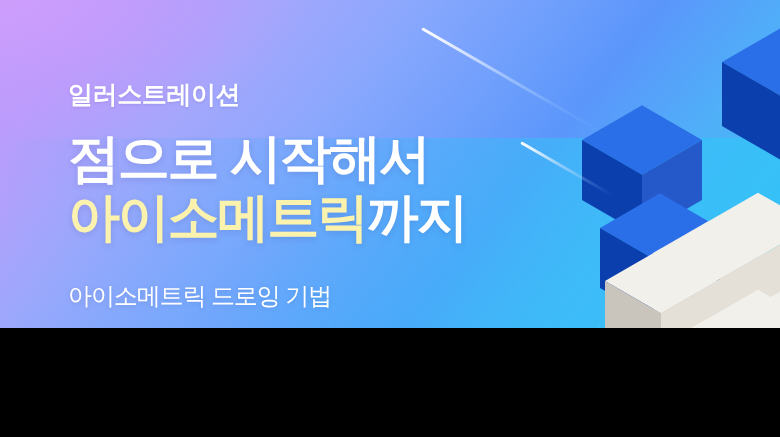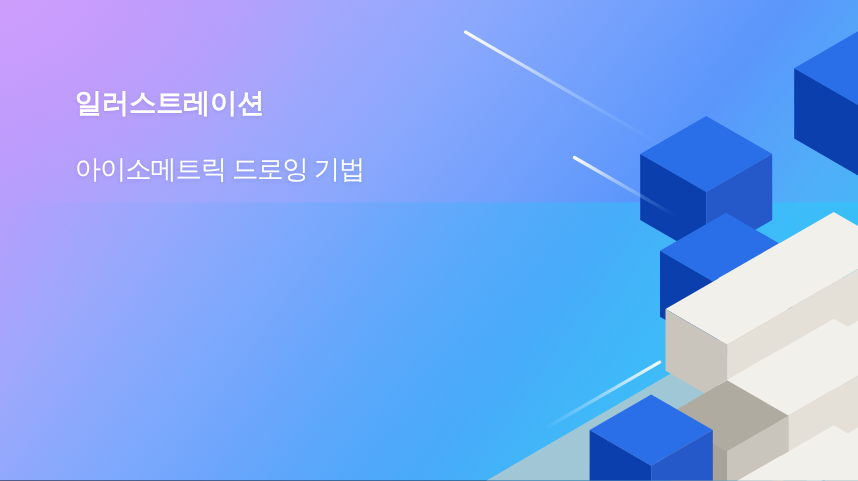--- a/index.html
+++ b/index.html
@@ -9,21 +9,21 @@
     width: 780px;
     height: 437px;
     overflow: hidden;
     background: #000;
     font-family: "Liberation Sans", "DejaVu Sans", sans-serif;
   }
 
   #banner {
     position: relative;
     width: 780px;
-    height: 437px;
+    height: 328px;
     overflow: hidden;
     isolation: isolate;
   }
 
   
   .bg-base {
     position: absolute;
     inset: 0;
     background:
       linear-gradient(128deg,
@@ -262,17 +262,23 @@
   </svg>
 
   <div class="streak s1"></div>
   <div class="streak s2"></div>
   <div class="streak s3"></div>
 
   <div class="text-block">
 
     <div class="eyebrow">일러스트레이션</div>
 
+    <div class="headline">
+      <span class="hl-line">점으로 시작해서</span>
+      <span class="hl-line">
+        <span class="accent">아이소메트릭</span><span>까지</span>
+      </span>
+    </div>
 
     <div class="caption">아이소메트릭 드로잉 기법</div>
   </div>
 
 </div>
 
 </body></html>

